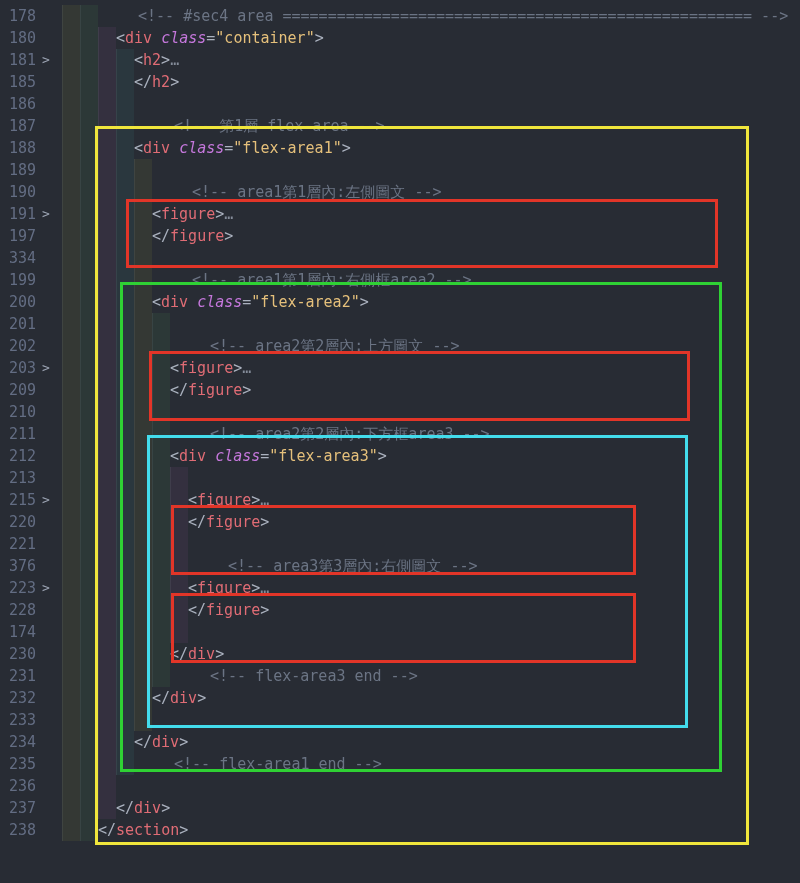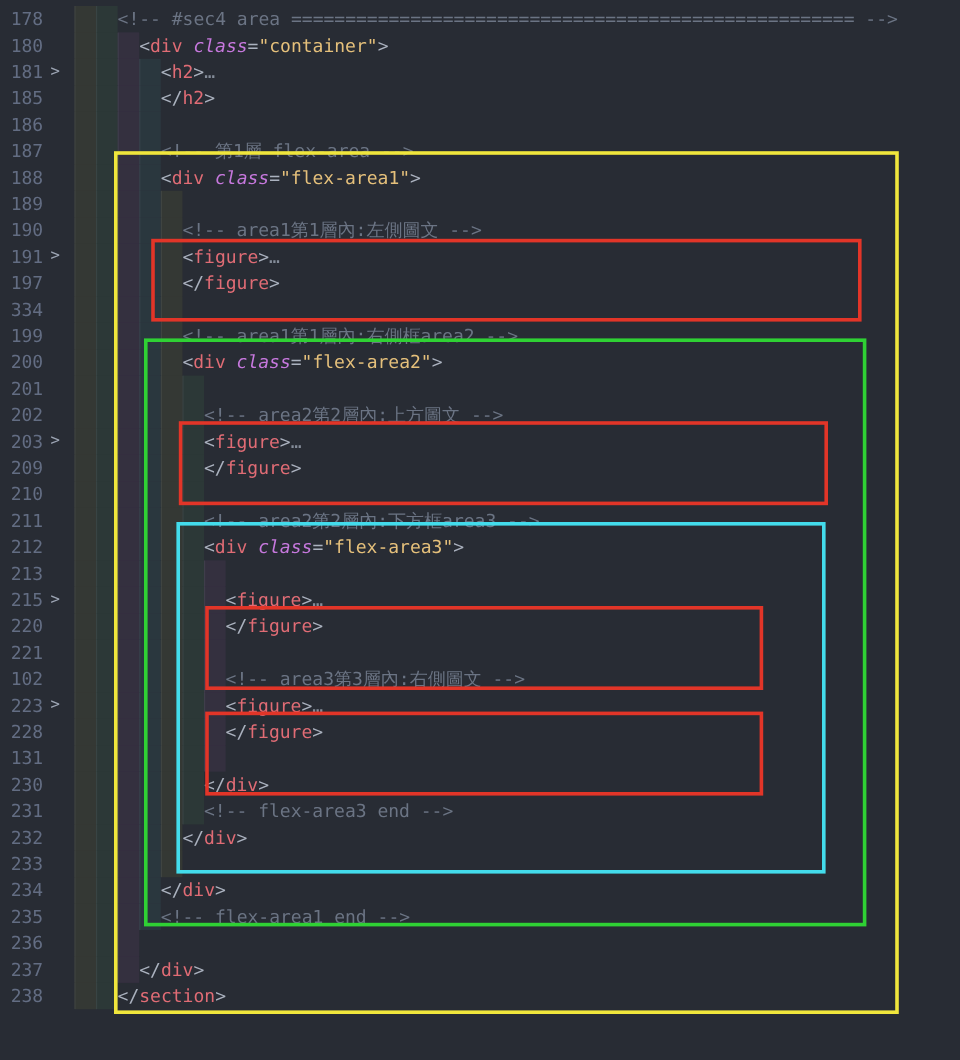--- a/index.html
+++ b/index.html
@@ -45,21 +45,21 @@
   .ind {
     display: inline-block;
     width: 18px; height: 22px;
     vertical-align: top;
     border-left: 1px solid rgba(171,178,191,0.10);
   }
   .i0 { background: rgba(255,255,64,0.06); }
   .i1 { background: rgba(127,255,127,0.06); }
   .i2 { background: rgba(255,127,255,0.06); }
   .i3 { background: rgba(79,236,236,0.06); }
-  .tok-c { color: var(--comment, #6b7484); }
+  .tok-c { color: var(--comment, #6b7484); margin-left: 40px; }
   .tok-t { color: var(--tag, #e06c75); }
   .tok-a { color: var(--attr, #c678dd); font-style: italic; }
   .tok-s { color: var(--string, #e5c07b); }
   .tok-p { color: var(--fg, #abb2bf); }
   .tok-e { color: var(--ellipsis, #848c99); }
   #overlays { position: absolute; inset: 0; pointer-events: none; }
   .box {
     position: absolute;
     border: 3px solid;
     background: transparent;
@@ -88,24 +88,24 @@
       <div class="line"><span class="num">202</span><span class="fold"></span><span class="content"><span class="ind i0"></span><span class="ind i1"></span><span class="ind i2"></span><span class="ind i3"></span><span class="ind i0"></span><span class="ind i1"></span><span class="tok-c">&lt;!-- area2第2層內:上方圖文 --&gt;</span></span></div>
       <div class="line"><span class="num">203</span><span class="fold">&gt;</span><span class="content"><span class="ind i0"></span><span class="ind i1"></span><span class="ind i2"></span><span class="ind i3"></span><span class="ind i0"></span><span class="ind i1"></span><span class="tok-p">&lt;</span><span class="tok-t">figure</span><span class="tok-p">&gt;</span><span class="tok-e">…</span></span></div>
       <div class="line"><span class="num">209</span><span class="fold"></span><span class="content"><span class="ind i0"></span><span class="ind i1"></span><span class="ind i2"></span><span class="ind i3"></span><span class="ind i0"></span><span class="ind i1"></span><span class="tok-p">&lt;/</span><span class="tok-t">figure</span><span class="tok-p">&gt;</span></span></div>
       <div class="line"><span class="num">210</span><span class="fold"></span><span class="content"><span class="ind i0"></span><span class="ind i1"></span><span class="ind i2"></span><span class="ind i3"></span><span class="ind i0"></span><span class="ind i1"></span></span></div>
       <div class="line"><span class="num">211</span><span class="fold"></span><span class="content"><span class="ind i0"></span><span class="ind i1"></span><span class="ind i2"></span><span class="ind i3"></span><span class="ind i0"></span><span class="ind i1"></span><span class="tok-c">&lt;!-- area2第2層內:下方框area3 --&gt;</span></span></div>
       <div class="line"><span class="num">212</span><span class="fold"></span><span class="content"><span class="ind i0"></span><span class="ind i1"></span><span class="ind i2"></span><span class="ind i3"></span><span class="ind i0"></span><span class="ind i1"></span><span class="tok-p">&lt;</span><span class="tok-t">div</span><span class="tok-p"> </span><span class="tok-a">class</span><span class="tok-p">=</span><span class="tok-s">"flex-area3"</span><span class="tok-p">&gt;</span></span></div>
       <div class="line"><span class="num">213</span><span class="fold"></span><span class="content"><span class="ind i0"></span><span class="ind i1"></span><span class="ind i2"></span><span class="ind i3"></span><span class="ind i0"></span><span class="ind i1"></span><span class="ind i2"></span></span></div>
       <div class="line"><span class="num">215</span><span class="fold">&gt;</span><span class="content"><span class="ind i0"></span><span class="ind i1"></span><span class="ind i2"></span><span class="ind i3"></span><span class="ind i0"></span><span class="ind i1"></span><span class="ind i2"></span><span class="tok-p">&lt;</span><span class="tok-t">figure</span><span class="tok-p">&gt;</span><span class="tok-e">…</span></span></div>
       <div class="line"><span class="num">220</span><span class="fold"></span><span class="content"><span class="ind i0"></span><span class="ind i1"></span><span class="ind i2"></span><span class="ind i3"></span><span class="ind i0"></span><span class="ind i1"></span><span class="ind i2"></span><span class="tok-p">&lt;/</span><span class="tok-t">figure</span><span class="tok-p">&gt;</span></span></div>
       <div class="line"><span class="num">221</span><span class="fold"></span><span class="content"><span class="ind i0"></span><span class="ind i1"></span><span class="ind i2"></span><span class="ind i3"></span><span class="ind i0"></span><span class="ind i1"></span><span class="ind i2"></span></span></div>
-      <div class="line"><span class="num">102</span><span class="fold"></span><span class="content"><span class="ind i0"></span><span class="ind i1"></span><span class="ind i2"></span><span class="ind i3"></span><span class="ind i0"></span><span class="ind i1"></span><span class="ind i2"></span><span class="tok-c">&lt;!-- area3第3層內:右側圖文 --&gt;</span></span></div>
+      <div class="line"><span class="num">376</span><span class="fold"></span><span class="content"><span class="ind i0"></span><span class="ind i1"></span><span class="ind i2"></span><span class="ind i3"></span><span class="ind i0"></span><span class="ind i1"></span><span class="ind i2"></span><span class="tok-c">&lt;!-- area3第3層內:右側圖文 --&gt;</span></span></div>
       <div class="line"><span class="num">223</span><span class="fold">&gt;</span><span class="content"><span class="ind i0"></span><span class="ind i1"></span><span class="ind i2"></span><span class="ind i3"></span><span class="ind i0"></span><span class="ind i1"></span><span class="ind i2"></span><span class="tok-p">&lt;</span><span class="tok-t">figure</span><span class="tok-p">&gt;</span><span class="tok-e">…</span></span></div>
       <div class="line"><span class="num">228</span><span class="fold"></span><span class="content"><span class="ind i0"></span><span class="ind i1"></span><span class="ind i2"></span><span class="ind i3"></span><span class="ind i0"></span><span class="ind i1"></span><span class="ind i2"></span><span class="tok-p">&lt;/</span><span class="tok-t">figure</span><span class="tok-p">&gt;</span></span></div>
-      <div class="line"><span class="num">131</span><span class="fold"></span><span class="content"><span class="ind i0"></span><span class="ind i1"></span><span class="ind i2"></span><span class="ind i3"></span><span class="ind i0"></span><span class="ind i1"></span><span class="ind i2"></span></span></div>
+      <div class="line"><span class="num">174</span><span class="fold"></span><span class="content"><span class="ind i0"></span><span class="ind i1"></span><span class="ind i2"></span><span class="ind i3"></span><span class="ind i0"></span><span class="ind i1"></span><span class="ind i2"></span></span></div>
       <div class="line"><span class="num">230</span><span class="fold"></span><span class="content"><span class="ind i0"></span><span class="ind i1"></span><span class="ind i2"></span><span class="ind i3"></span><span class="ind i0"></span><span class="ind i1"></span><span class="tok-p">&lt;/</span><span class="tok-t">div</span><span class="tok-p">&gt;</span></span></div>
       <div class="line"><span class="num">231</span><span class="fold"></span><span class="content"><span class="ind i0"></span><span class="ind i1"></span><span class="ind i2"></span><span class="ind i3"></span><span class="ind i0"></span><span class="ind i1"></span><span class="tok-c">&lt;!-- flex-area3 end --&gt;</span></span></div>
       <div class="line"><span class="num">232</span><span class="fold"></span><span class="content"><span class="ind i0"></span><span class="ind i1"></span><span class="ind i2"></span><span class="ind i3"></span><span class="ind i0"></span><span class="tok-p">&lt;/</span><span class="tok-t">div</span><span class="tok-p">&gt;</span></span></div>
       <div class="line"><span class="num">233</span><span class="fold"></span><span class="content"><span class="ind i0"></span><span class="ind i1"></span><span class="ind i2"></span><span class="ind i3"></span><span class="ind i0"></span></span></div>
       <div class="line"><span class="num">234</span><span class="fold"></span><span class="content"><span class="ind i0"></span><span class="ind i1"></span><span class="ind i2"></span><span class="ind i3"></span><span class="tok-p">&lt;/</span><span class="tok-t">div</span><span class="tok-p">&gt;</span></span></div>
       <div class="line"><span class="num">235</span><span class="fold"></span><span class="content"><span class="ind i0"></span><span class="ind i1"></span><span class="ind i2"></span><span class="ind i3"></span><span class="tok-c">&lt;!-- flex-area1 end --&gt;</span></span></div>
       <div class="line"><span class="num">236</span><span class="fold"></span><span class="content"><span class="ind i0"></span><span class="ind i1"></span><span class="ind i2"></span></span></div>
       <div class="line"><span class="num">237</span><span class="fold"></span><span class="content"><span class="ind i0"></span><span class="ind i1"></span><span class="ind i2"></span><span class="tok-p">&lt;/</span><span class="tok-t">div</span><span class="tok-p">&gt;</span></span></div>
       <div class="line"><span class="num">238</span><span class="fold"></span><span class="content"><span class="ind i0"></span><span class="ind i1"></span><span class="tok-p">&lt;/</span><span class="tok-t">section</span><span class="tok-p">&gt;</span></span></div>
     </div>

